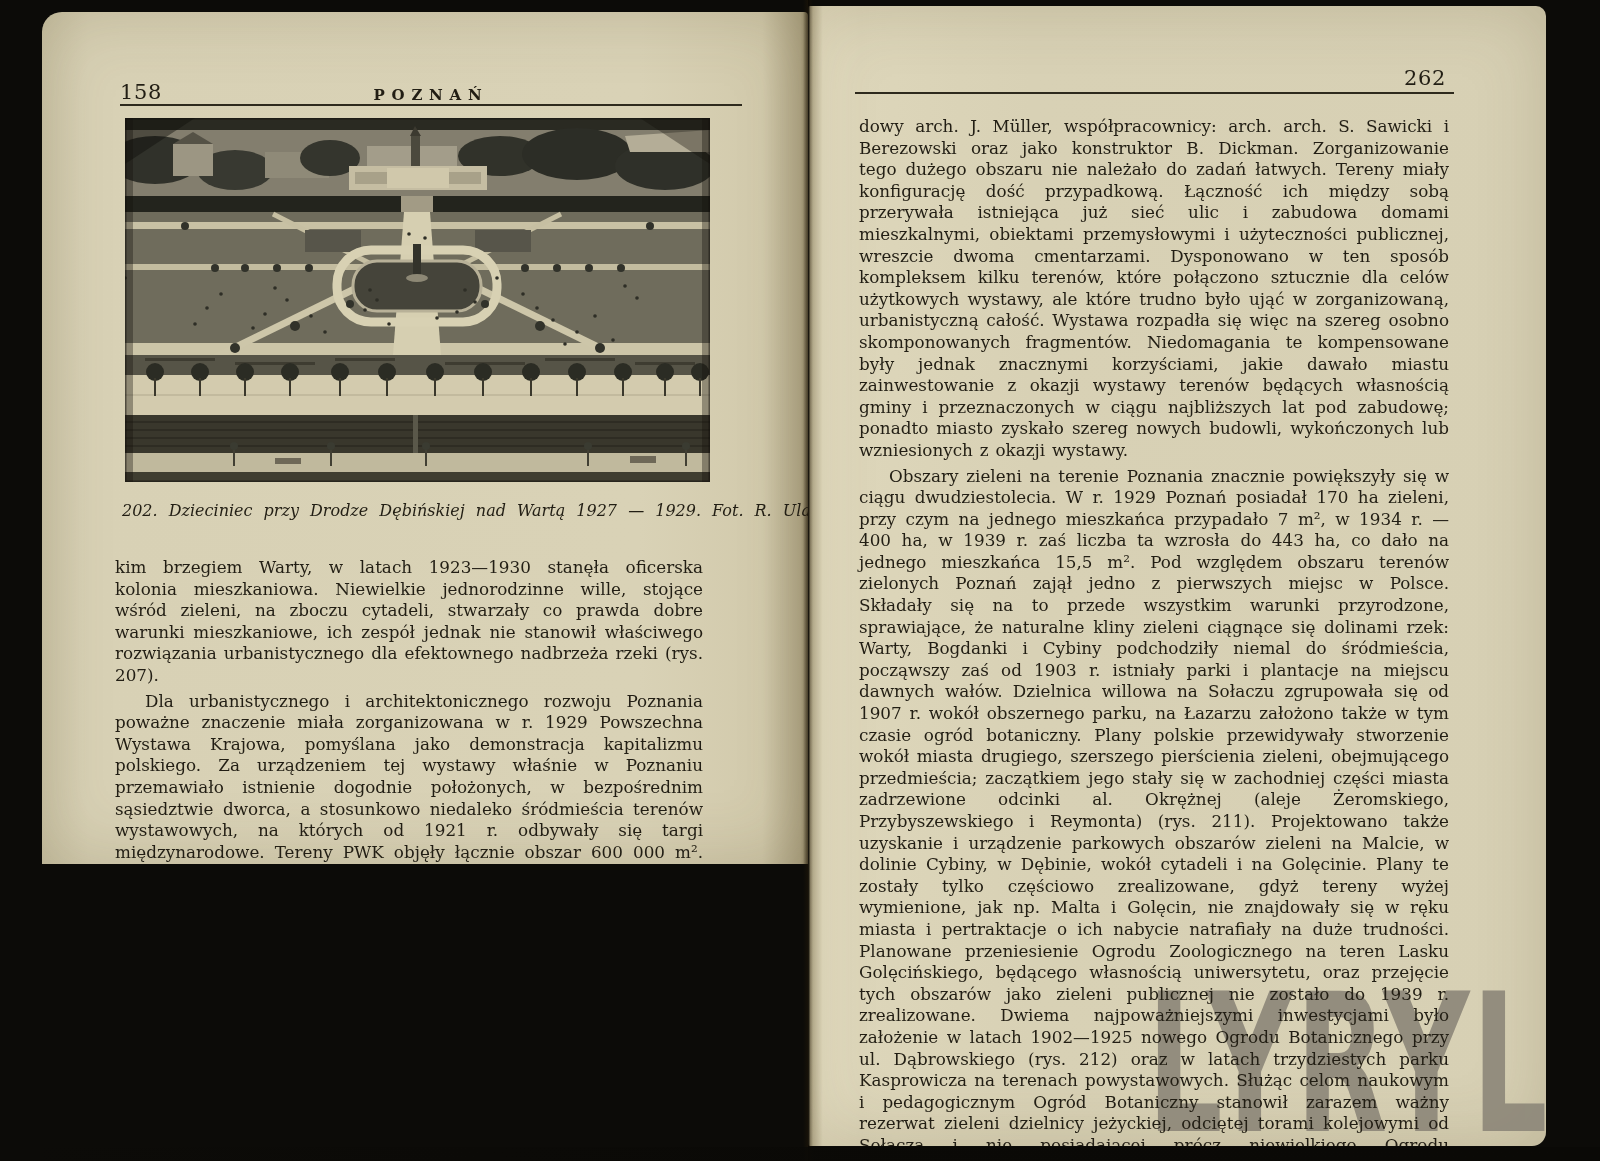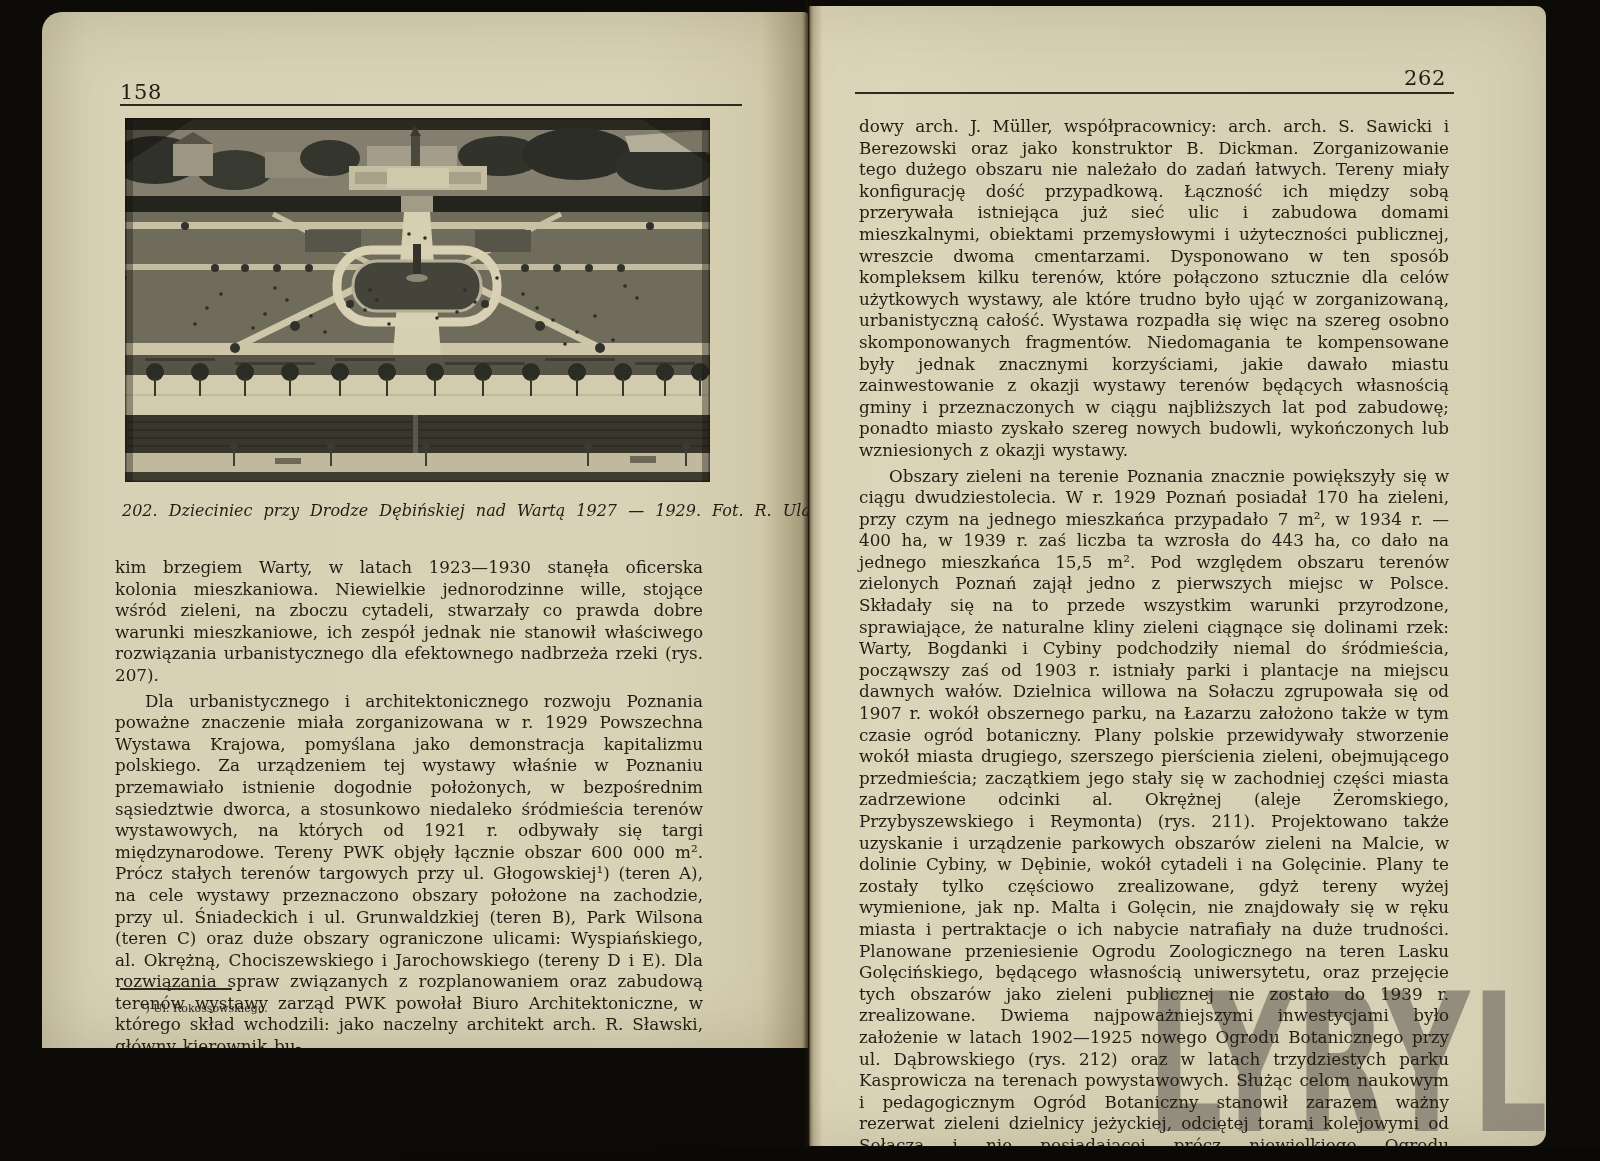--- a/index.html
+++ b/index.html
@@ -9,21 +9,21 @@
     position:relative;
     overflow:hidden;
     font-family:"DejaVu Serif", serif;
   }
   .page{
     position:absolute;
     overflow:hidden;
     color:#221e14;
   }
   .page-left{
-    left:42px; top:12px; width:766px; height:1036px;
+    left:42px; top:12px; width:766px; height:852px;
     background:linear-gradient(to right,#cfc8ab 0%,#d8d1b5 6%,#d9d2b6 78%,#d2caac 94%,#b0a686 99%,#8d8263 100%);
     border-radius:20px 4px 0 0;
     box-shadow:inset 0 0 70px rgba(92,76,40,.22);
   }
   .page-right{
     left:808px; top:6px; width:738px; height:1140px;
     background:linear-gradient(to right,#a99f7f 0%,#e4ddc1 2%,#ddd6ba 7%,#d8d1b5 30%,#d7d0b4 100%);
     border-radius:2px 10px 14px 2px;
     box-shadow:inset 0 0 70px rgba(92,76,40,.20);
   }
@@ -104,20 +104,21 @@
     position:absolute; left:0; bottom:0; width:1600px; height:14px;
     background:linear-gradient(to right, rgba(10,9,6,0) 0%, rgba(10,9,6,.9) 55%, #0a0906 100%);
     z-index:6;
   }
 </style>
 </head>
 <body>
 
 <div class="page page-left">
   <span class="page-number" style="top:68px; left:78px;">158</span>
+  <span class="running-head" style="top:74px; left:78px; right:66px;">POZNAŃ</span>
   <div class="head-rule" style="top:92px; left:78px; right:66px;"></div>
 
   <div class="photo-frame">
     <svg viewBox="0 0 585 364" width="585" height="364">
 
       <rect width="585" height="364" fill="#6f6c5c"></rect>
 
       <rect y="0" width="585" height="78" fill="#837e6e"></rect>
       <rect y="0" width="585" height="12" fill="#2a2a22"></rect>
       <ellipse cx="30" cy="42" rx="46" ry="24" fill="#30312a"></ellipse>

